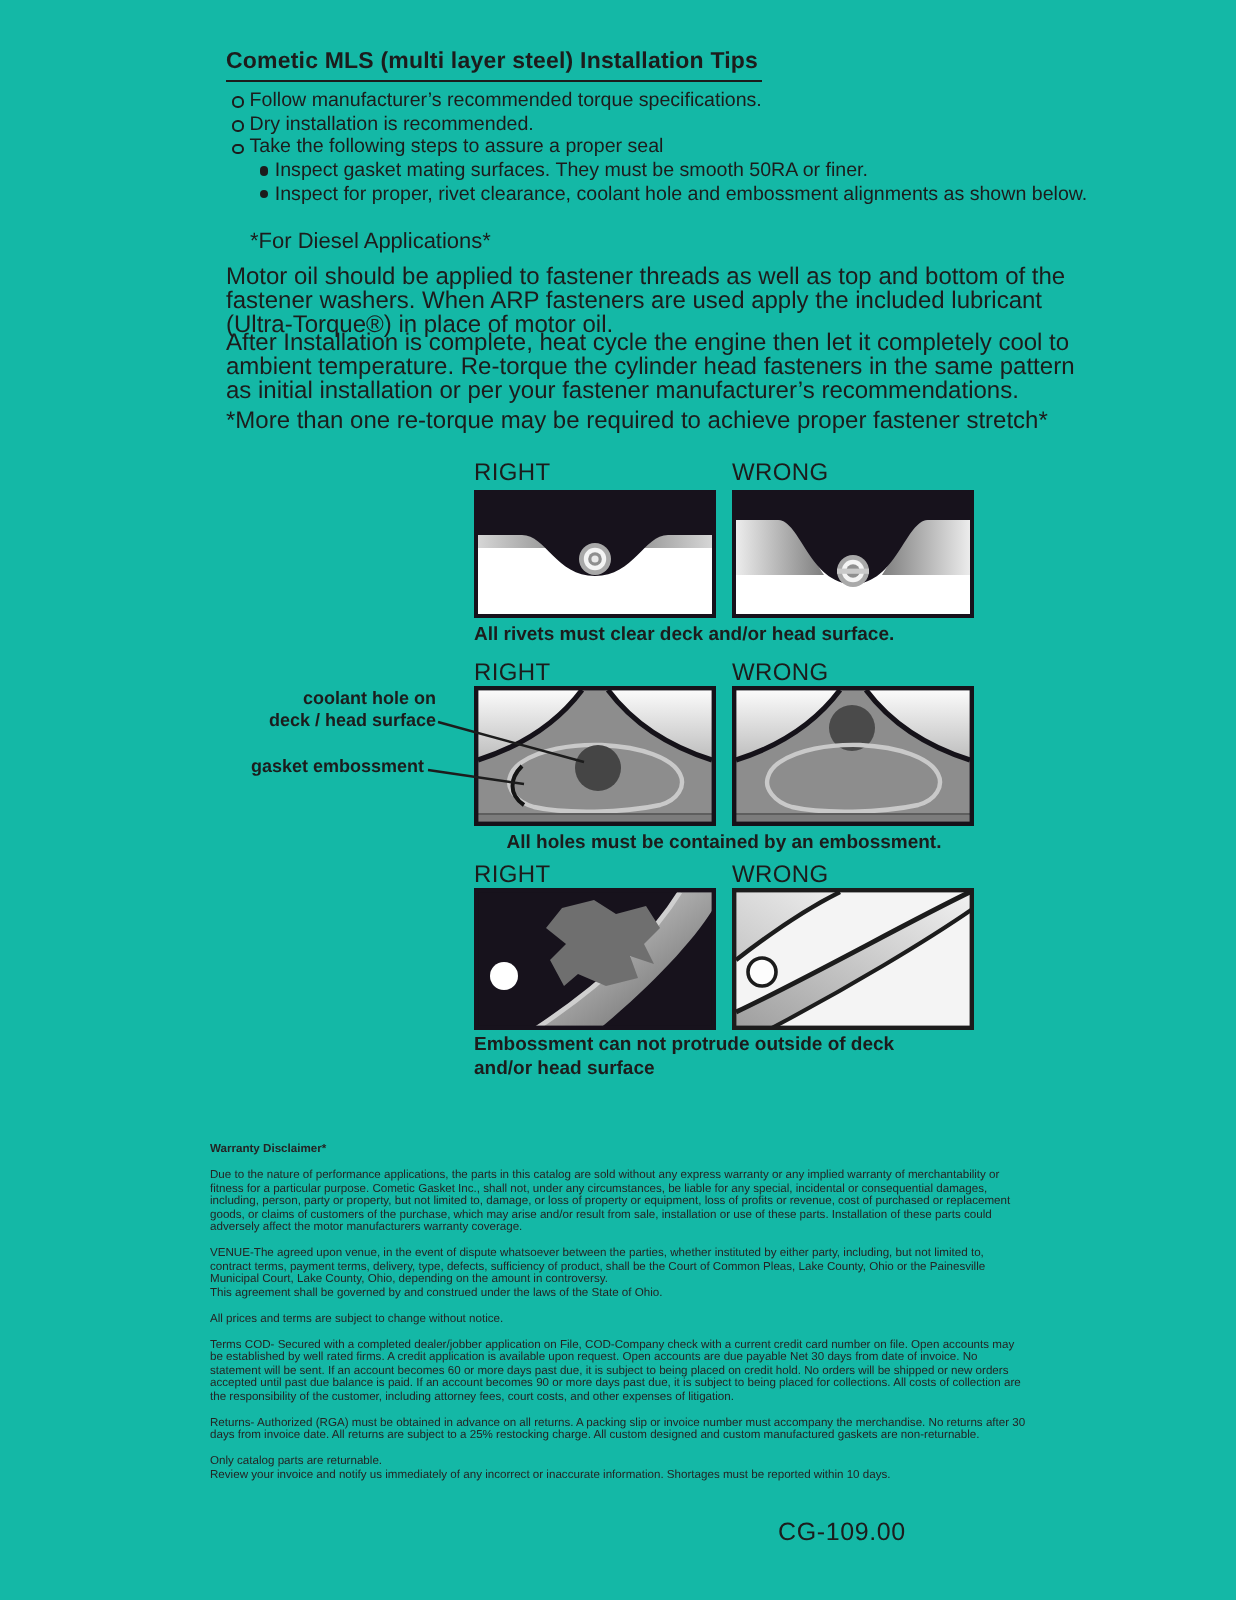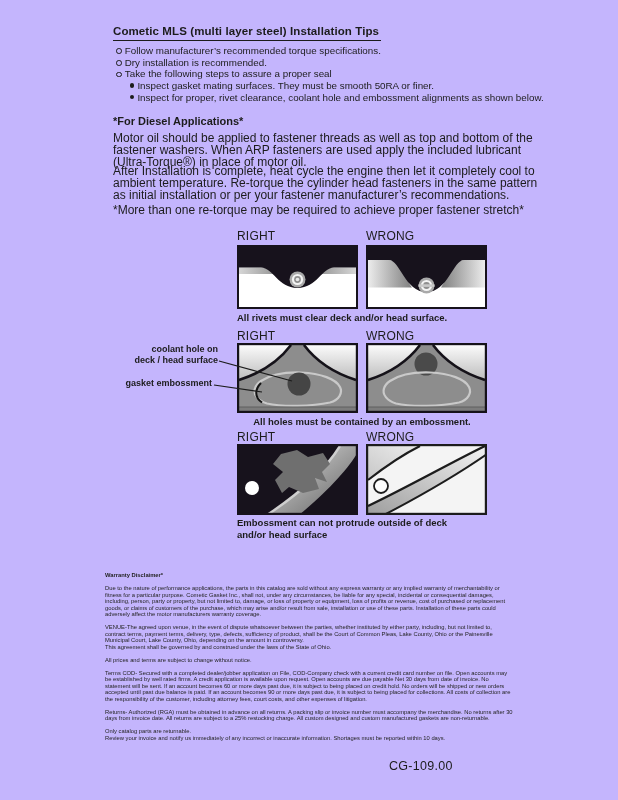--- a/index.html
+++ b/index.html
@@ -1,17 +1,17 @@
 <!DOCTYPE html>
 <html><head>
 <meta charset="utf-8">
 <style>
   html,body { margin:0; padding:0; background:#ffffff; }
   .page {
-    position:relative; width:618px; height:800px; background:#c4b5fd;
+    position:relative; width:618px; height:800px; background:#14b8a6;
     font-family:"Liberation Sans","DejaVu Sans",sans-serif; color:#1c1c1c;
     overflow:hidden;
   }
   .abs { position:absolute; }
 
   
   .title {
     left:113px; top:25px; font-size:11.5px; font-weight:bold; letter-spacing:.1px;
     border-bottom:1.6px solid #1c1c1c; padding:0 2px 2.5px 0;
   }
@@ -21,21 +21,21 @@
   .b-open {
     flex:0 0 auto; width:3.6px; height:3.6px; border:1px solid #1c1c1c; border-radius:50%;
     margin:3.4px 3.2px 0 0;
   }
   .b-solid {
     flex:0 0 auto; width:4.4px; height:4.4px; background:#1c1c1c; border-radius:50%;
     margin:3.2px 3px 0 0;
   }
 
   
-  .diesel-h { left:113px; top:115px; font-size:11px; font-weight:bold; }
+  .diesel-h { left:125px; top:115px; font-size:11px; font-weight:normal; }
   .para { left:113px; width:434px; font-size:12px; line-height:11.8px; }
 
   
   .dlabel { width:121px; font-size:12px; letter-spacing:.2px; }
   .dimg { width:121px; height:64px; }
   .dimg svg { display:block; width:100%; height:100%; }
   .caption { font-size:9.5px; font-weight:bold; }
   .side-label { font-size:9px; font-weight:bold; text-align:right; line-height:10.8px; }
   .leader { pointer-events:none; }
 

